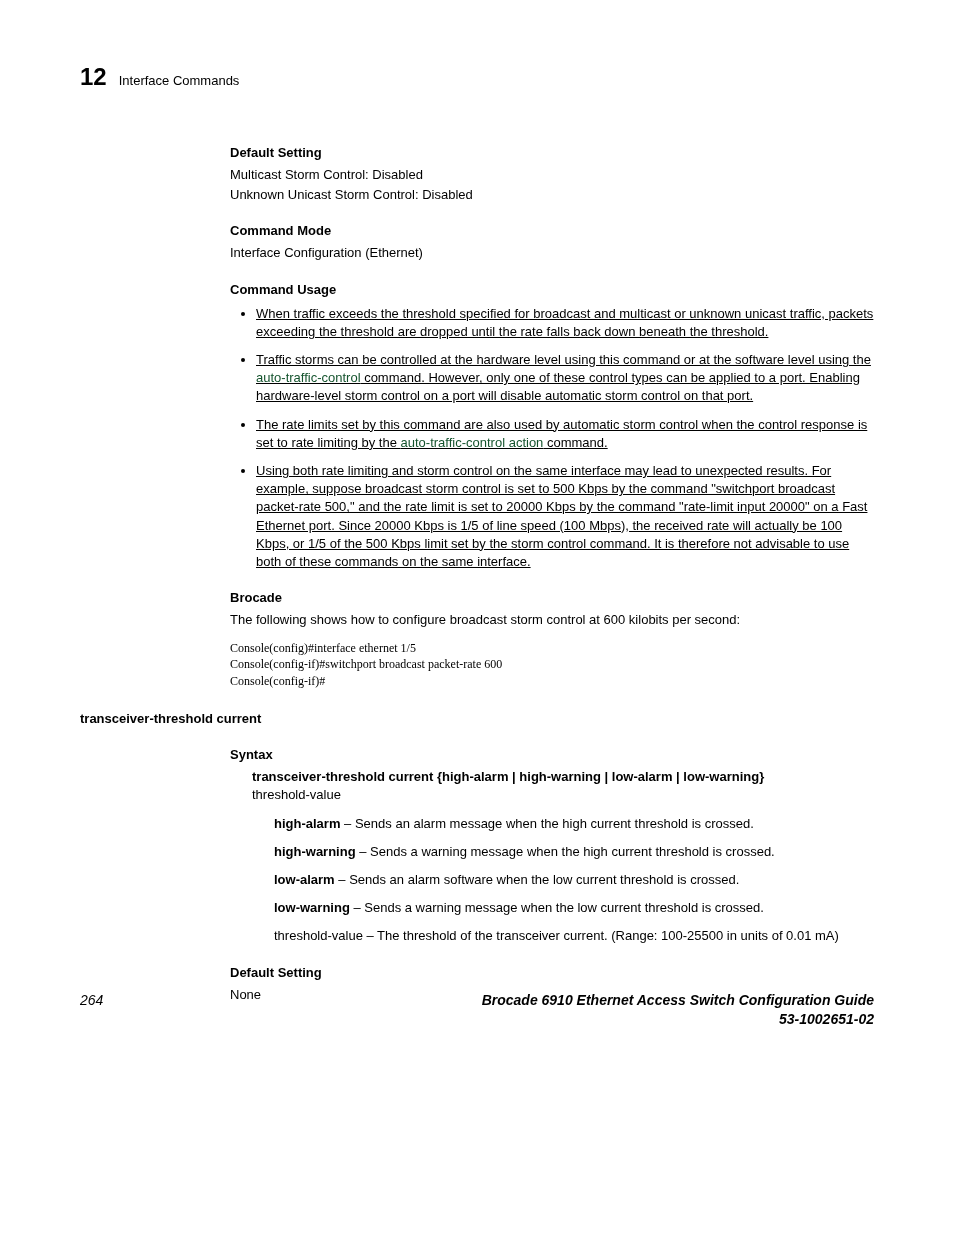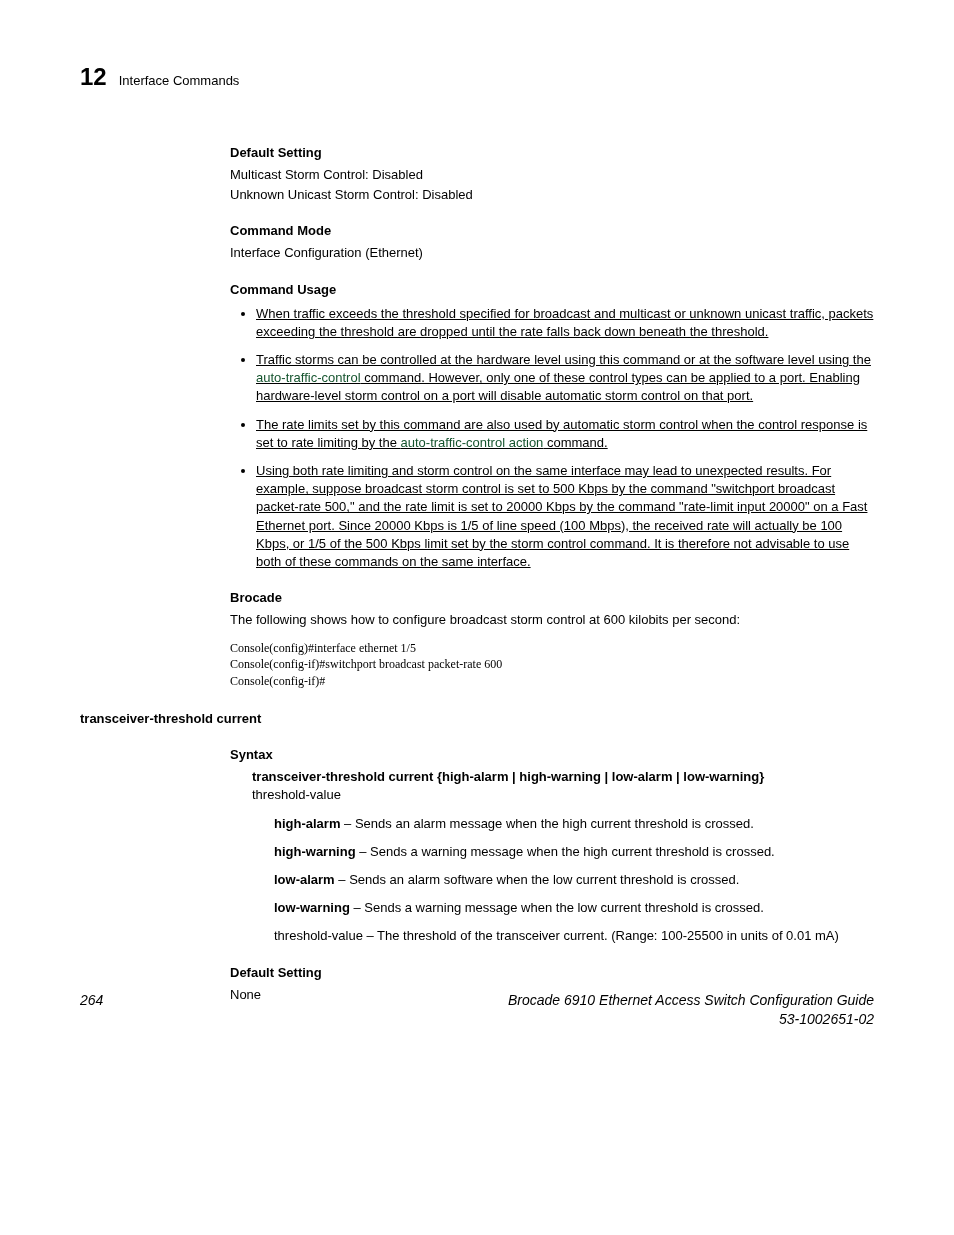--- a/index.html
+++ b/index.html
@@ -83,20 +83,21 @@
     bottom: 28px;
     left: 80px;
     right: 80px;
     display: flex;
     justify-content: space-between;
     font-style: italic;
     font-size: 14px;
   }
   .footer-right {
     text-align: right;
+    font-weight: bold;
   }
 </style>
 </head>
 <body>
 
 <div class="page">
 
   <div class="header-row">
     <span class="chapter-num">12</span>
     <span class="chapter-title">Interface Commands</span>

